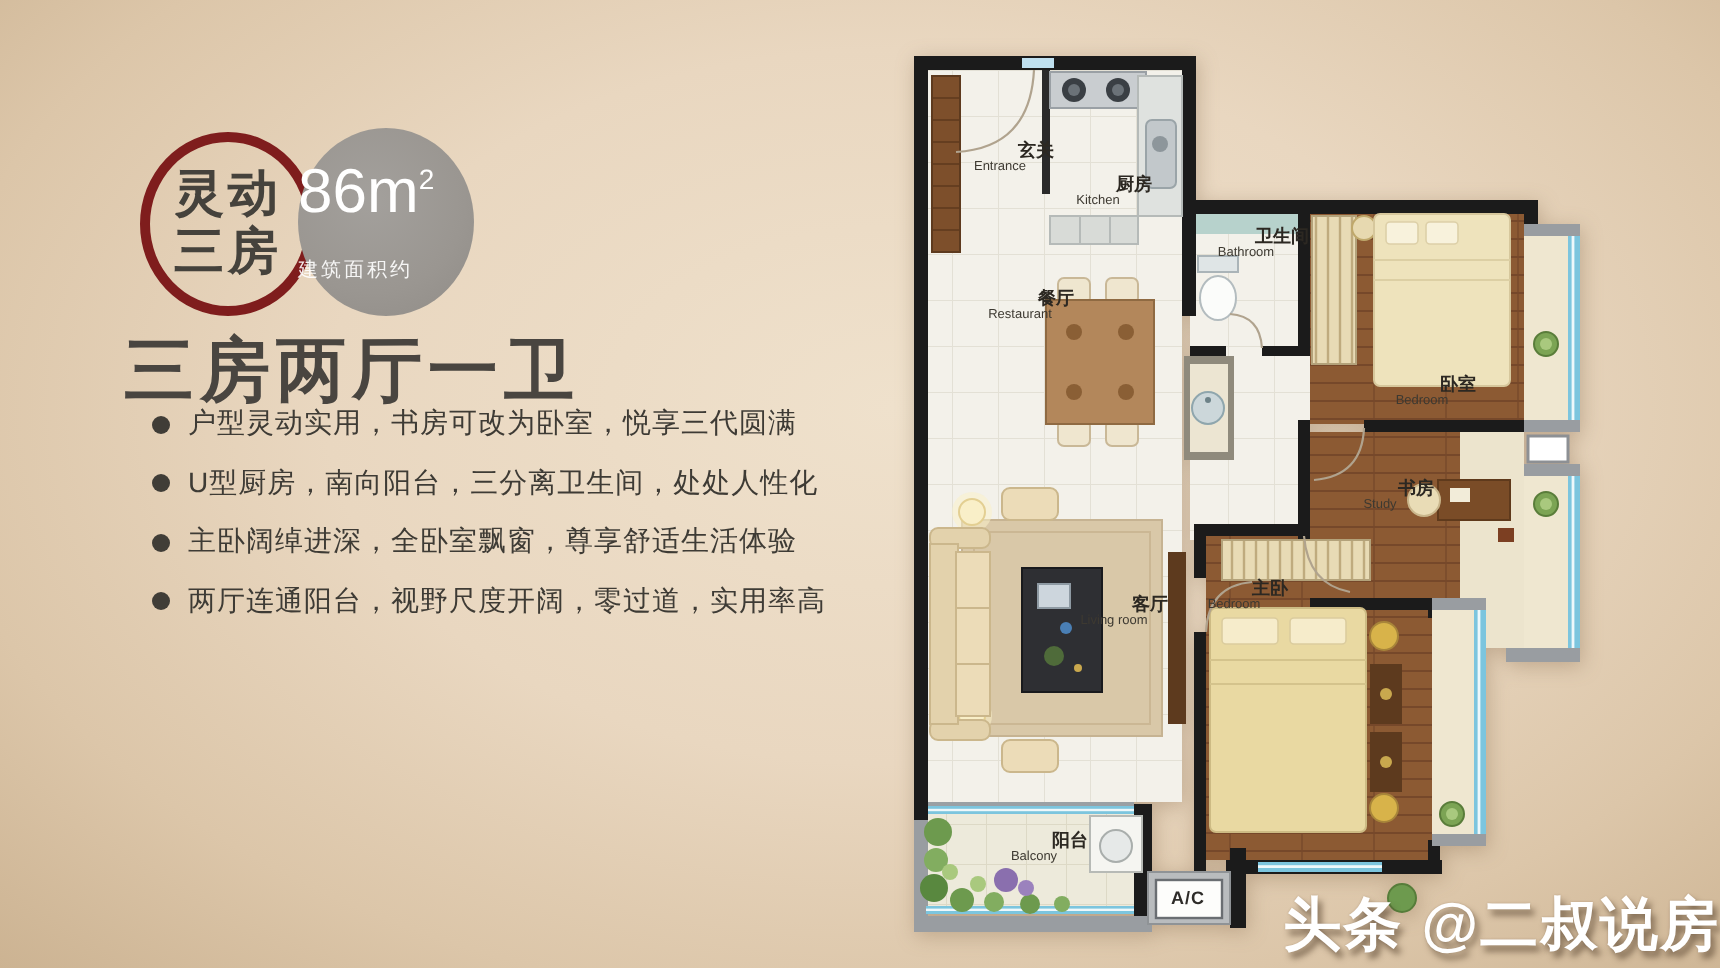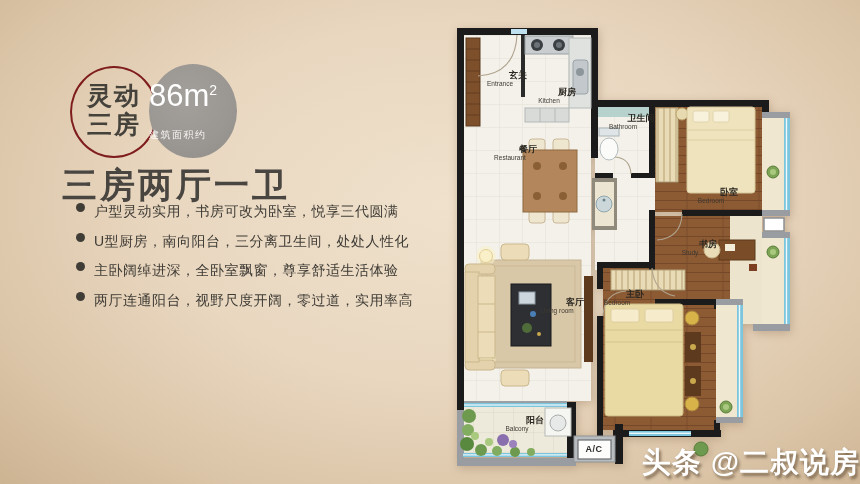--- a/index.html
+++ b/index.html
@@ -6,43 +6,43 @@
   body{
     width:860px;height:484px;overflow:hidden;position:relative;
     font-family:"Liberation Sans","DejaVu Sans",sans-serif;
     background:radial-gradient(ellipse at 52% 42%, #efe1cc 0%, #e9d7c0 45%, #dcc6a9 76%, #ccb392 100%);
   }
   .stage{position:absolute;inset:0;}
 
   
   .badge-type{
     position:absolute;left:70px;top:66px;width:88px;height:92px;border-radius:50%;
-    border:2px solid #7f1d1d;box-sizing:border-box;
+    border:5px solid #7f1d1d;box-sizing:border-box;
     display:flex;flex-direction:column;align-items:center;justify-content:center;
-    color:#45423c;font-family:Liberation Mono, monospace;
+    color:#45423c;font-family:Liberation Sans, sans-serif;
     font-weight:bold;font-size:25px;line-height:1.18;letter-spacing:2px;z-index:1;
   }
   .badge-area{
     position:absolute;left:149px;top:64px;width:88px;height:94px;border-radius:50%;
     background:radial-gradient(circle at 42% 38%, #a3a09c 0%, #9a9691 60%, #908c87 100%);
     display:flex;flex-direction:column;align-items:flex-start;justify-content:center;
     color:#ffffff;z-index:2;
   }
   .area-line{font-size:31px;line-height:30px;letter-spacing:0px;}
   .area-line sup{font-size:14px;vertical-align:super;line-height:0;}
   .area-note{font-size:10px;letter-spacing:1.5px;margin-top:17px;color:rgba(255,255,255,.9);}
   .heading{
     position:absolute;left:62px;top:162px;font-size:35px;color:#494540;
     font-weight:600;letter-spacing:3px;
   }
   .features{
     position:absolute;left:76px;top:203px;margin:0;padding:0;list-style:none;
     font-size:14px;color:#3e3b35;letter-spacing:0.5px;
   }
-  .features li{display:flex;margin-bottom:11.5px;white-space:nowrap;}
+  .features li{display:flex;align-items:center;margin-bottom:11.5px;white-space:nowrap;}
   .features .dot{
     width:9px;height:9px;border-radius:50%;background:#403d37;
     margin-right:9px;flex:0 0 auto;
   }
 
   
   .floorplan{position:absolute;left:453px;top:12px;width:340px;height:460px;}
   .floorplan svg{position:absolute;left:0;top:0;filter:drop-shadow(1px 2px 5px rgba(110,80,50,.30));}
   .rlabel{
     position:absolute;transform:translate(-50%,-50%);text-align:center;

